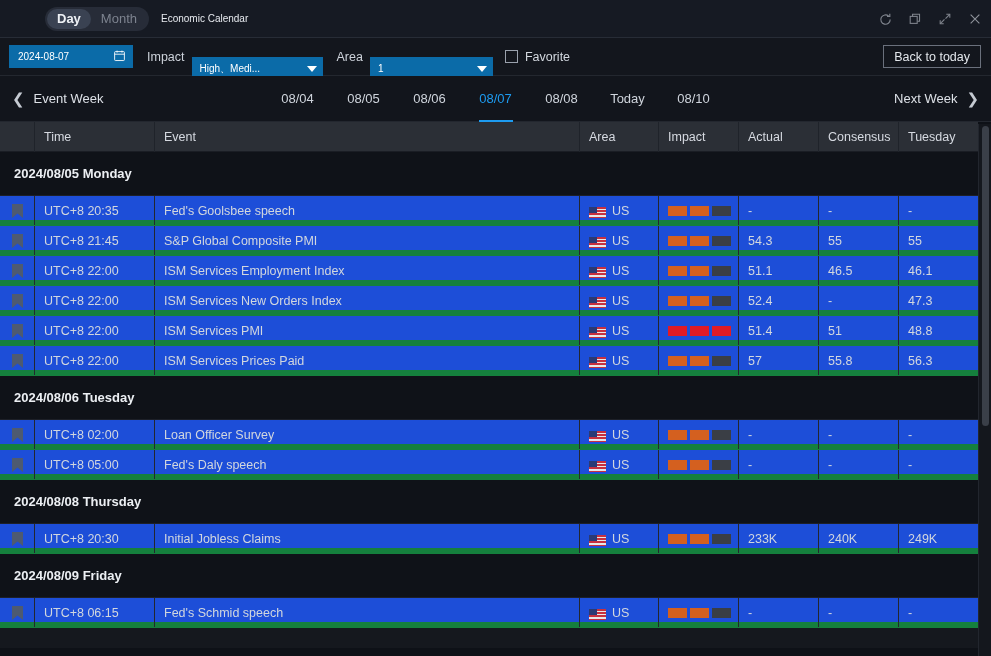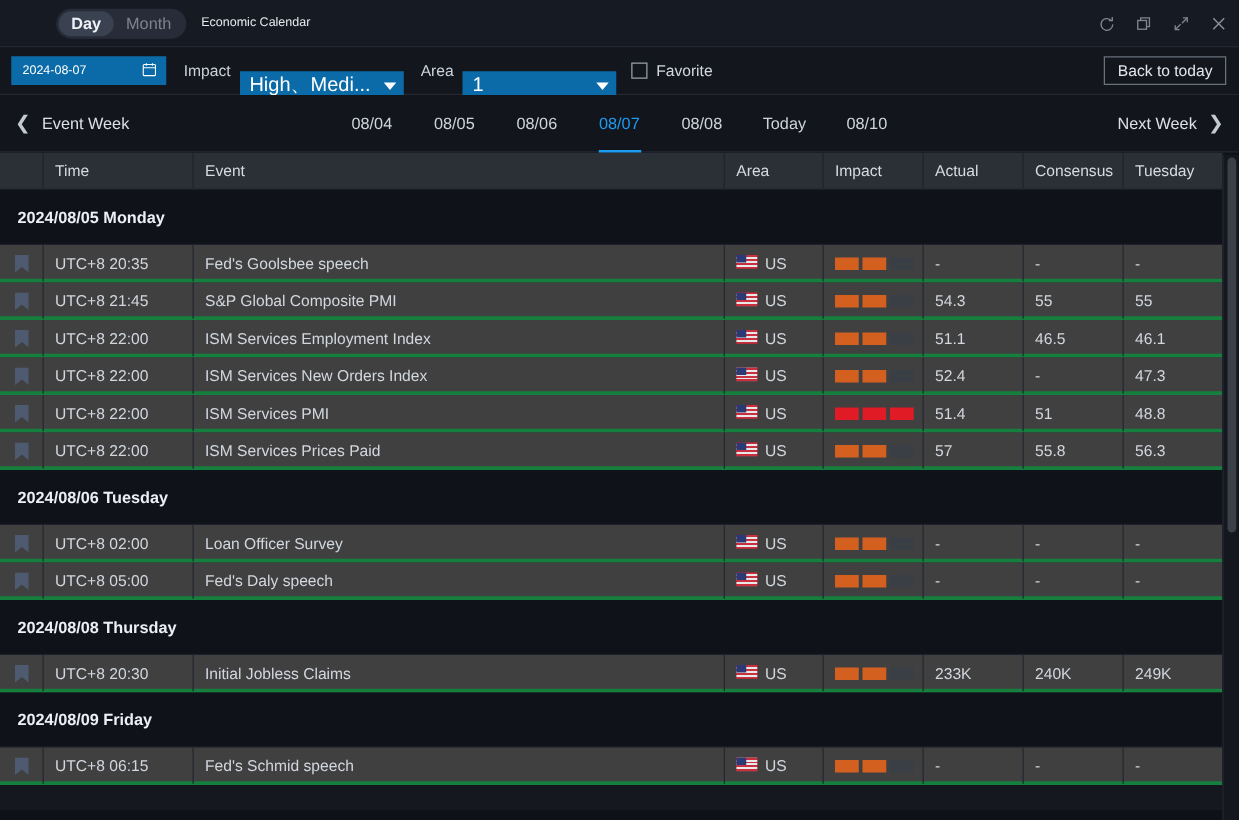--- a/index.html
+++ b/index.html
@@ -70,21 +70,21 @@
     display: flex; align-items: center; justify-content: space-between;
     padding: 0 7px 0 9px;
     color: #ffffff; font-size: 10px;
   }
   .lbl { font-size: 12.5px; color: #cdd2da; margin: 0 7px 0 14px; }
   .dropdown {
     height: 23px;
     background: #0b6ba8;
     display: flex; align-items: center; justify-content: space-between;
     padding: 0 6px 0 8px;
-    color: #ffffff; font-size: 16px;
+    color: #ffffff; font-size: 10px;
     white-space: nowrap; overflow: hidden; margin-top: 24px;
   }
   .dd-impact { width: 131px; }
   .dd-area { width: 123px; }
   .caret {
     width: 0; height: 0;
     border-left: 5px solid transparent;
     border-right: 5px solid transparent;
     border-top: 6px solid #ffffff;
     margin-left: 4px;
@@ -163,43 +163,43 @@
     display: flex; align-items: center;
     padding-left: 14px;
     background: #0f1218;
     font-size: 13px; color: #eceff3;
     font-weight: bold;
     border-bottom: 1px solid #1d2028;
     width: 978px;
   }
   .trow {
     display: flex; height: 30px;
-    border-bottom: 3px solid #15803d;
-    background: #404040;
+    border-bottom: 6px solid #15803d;
+    background: #1d4ed8;
     width: 978px;
   }
   .trow .td {
     font-size: 12.5px; color: #d2d7de;
     display: flex; align-items: center;
     padding-left: 9px;
     border-right: 1px solid #23272f;
     height: 29px;
     overflow: hidden; white-space: nowrap;
   }
   .c-mark  { width: 35px;  justify-content: center; padding-left: 0 !important; }
   .c-time  { width: 120px; }
   .c-event { width: 425px; }
   .c-area  { width: 79px; }
   .c-impact{ width: 80px; }
   .c-actual{ width: 80px; }
   .c-cons  { width: 80px; }
   .c-prev  { width: 79px; border-right: none !important; }
 
   .bookmark { width: 11px; height: 14px; display: block; }
-  .flagwrap { display: flex; align-items: flex-start; gap: 6px; }
+  .flagwrap { display: flex; align-items: flex-end; gap: 6px; }
   .flag {
     width: 17px; height: 11px;
     background: #b22234;
     position: relative; overflow: hidden;
     display: inline-block;
     flex: none;
   }
   .flag .stripes {
     position: absolute; inset: 0;
     background: repeating-linear-gradient(

